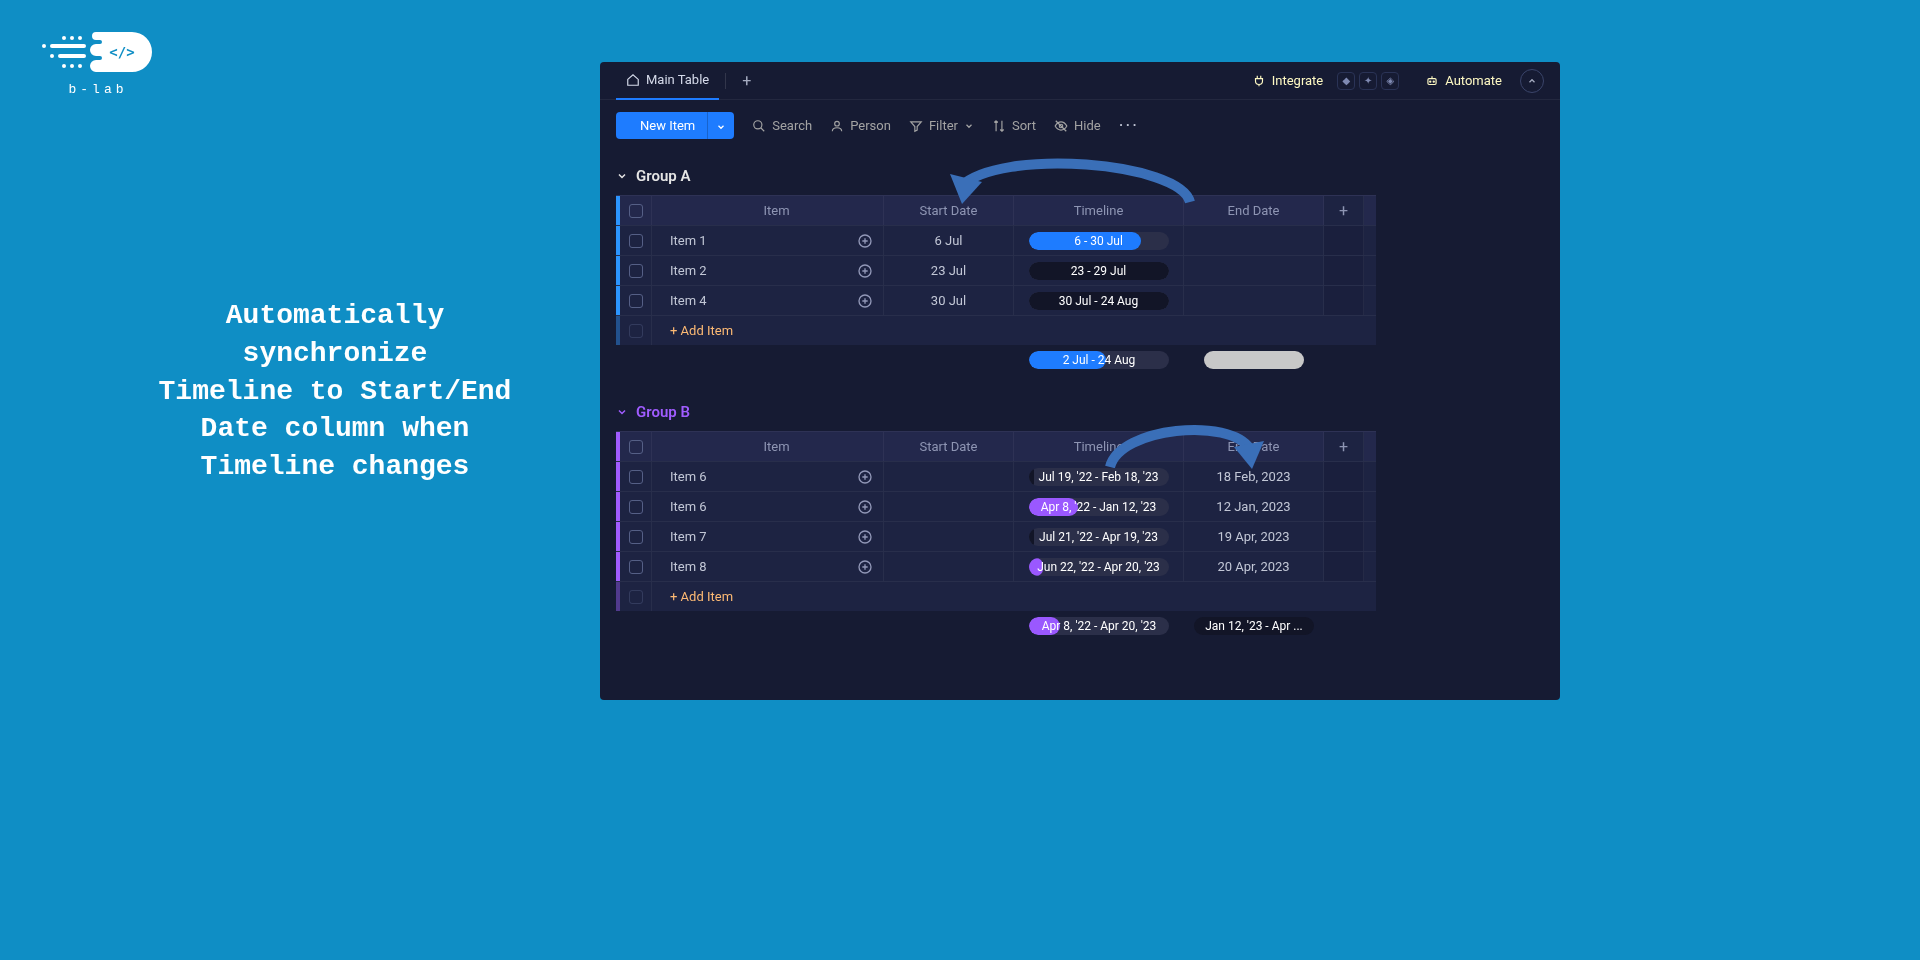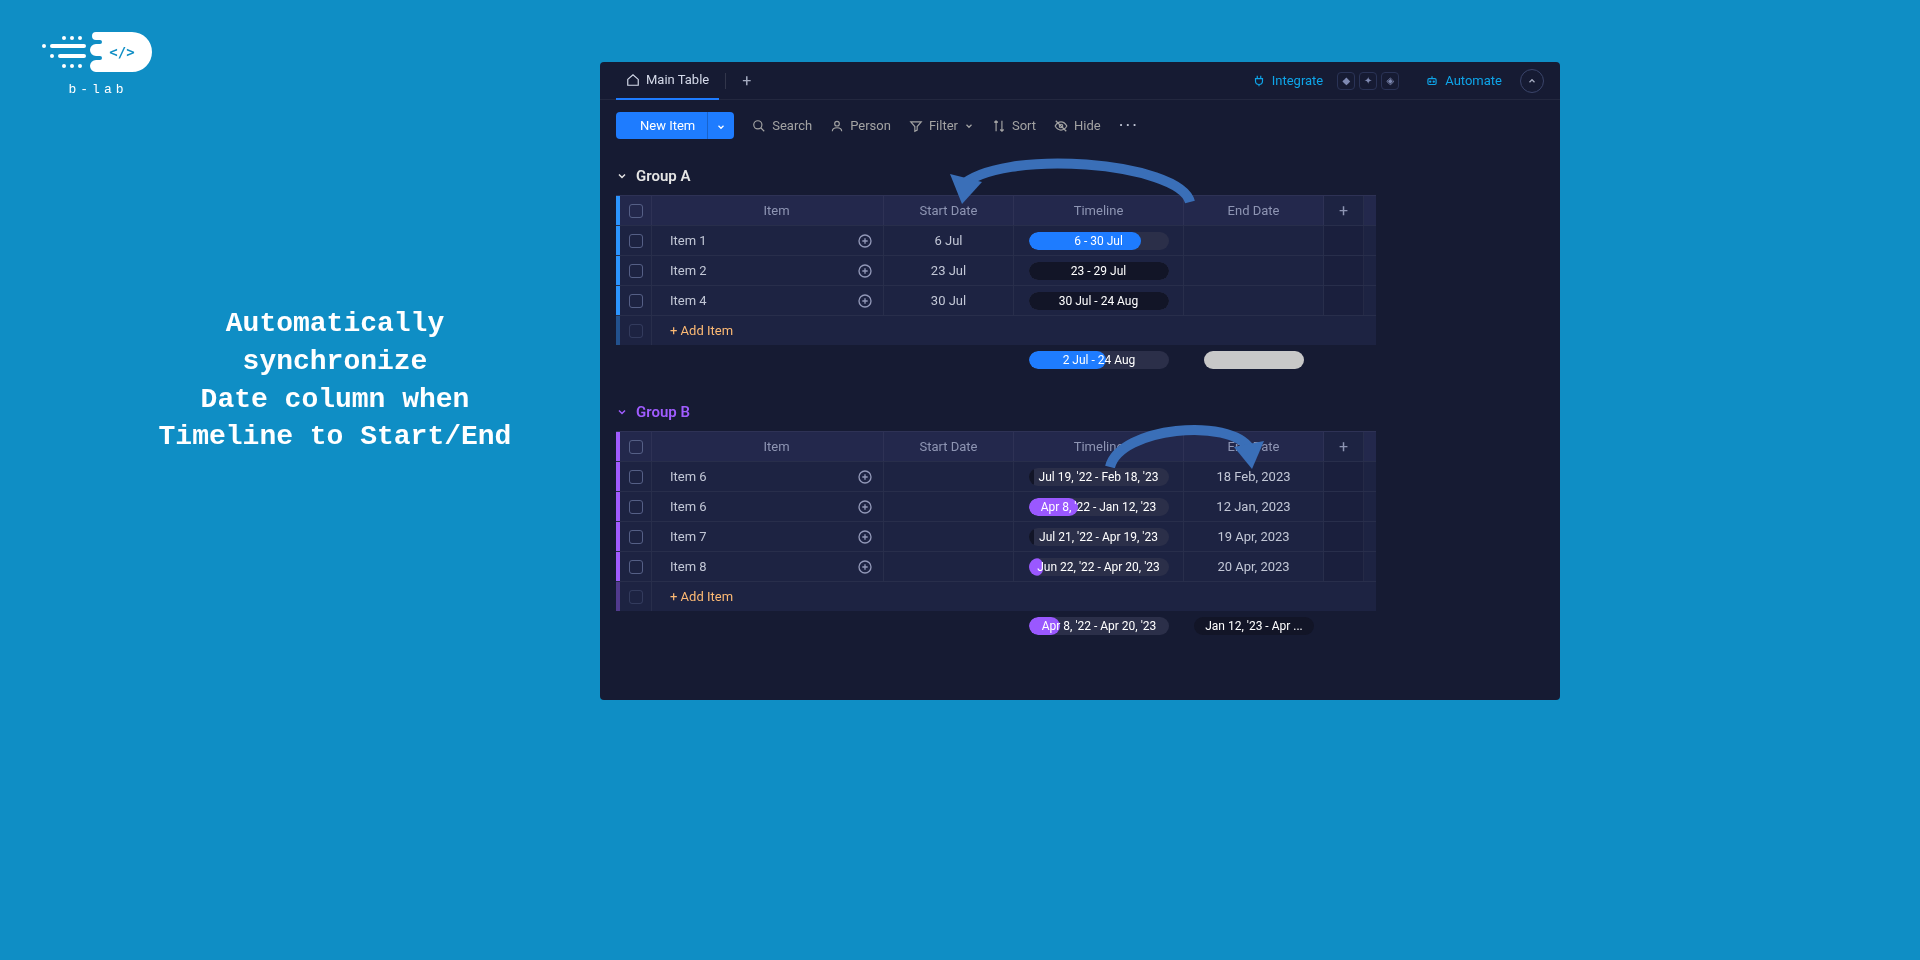--- a/index.html
+++ b/index.html
@@ -14,21 +14,21 @@
 
 
 .logo-area { position: absolute; top: 28px; left: 36px; }
 .logo-svg { display: block; }
 .logo-text { color: #fff; font-family: Liberation Mono, monospace; font-size: 13px; letter-spacing: 4px; margin-top: 6px; text-align: center; }
 
 
 .headline {
   position: absolute;
   left: 125px;
-  top: 305px;
+  top: 297px;
   width: 420px;
   color: #fff;
   font-family: "Consolas", "Courier New", monospace;
   font-weight: 700;
   font-size: 28px;
   line-height: 1.35;
   text-align: center;
 }
 
 
@@ -65,21 +65,21 @@
   color: #d5daea;
   cursor: pointer;
   border-bottom: 2px solid transparent;
 }
 .tab.active { border-bottom-color: #1e7cff; }
 .tab-sep { width: 1px; height: 16px; background: rgba(255,255,255,0.12); margin: 0 6px; }
 .tab-plus { color: #a6acc1; padding: 0 10px; cursor: pointer; font-size: 16px; }
 .top-spacer { flex: 1; }
 .top-action {
   display: inline-flex; align-items: center; gap: 6px;
-  padding: 0 10px; cursor: pointer; color: #0ea5e9;
+  padding: 0 10px; cursor: pointer; color: #fef9c3;
 }
 .icon-badges { display: inline-flex; gap: 4px; padding: 0 4px; }
 .hex {
   width: 18px; height: 18px; display: inline-flex; align-items: center; justify-content: center;
   border: 1px solid #2a3356; border-radius: 4px; font-size: 10px; color: #7f8ab3;
 }
 .round-btn {
   width: 24px; height: 24px; border: 1px solid #3b456b; border-radius: 50%;
   display: inline-flex; align-items: center; justify-content: center; cursor: pointer; color: #a6acc1;
   margin-left: 8px;
@@ -166,22 +166,23 @@
         <circle cx="36" cy="38" r="2"></circle>
         <circle cx="28" cy="38" r="2"></circle>
     </g>
   </svg>
   <div class="logo-text">b-lab</div>
 </div>
 
 <div class="headline">
   <div>Automatically</div>
   <div>synchronize</div>
+  <div>Timeline to Start/End</div>
   <div>Date column when</div>
-  <div>Timeline to Start/End</div>
+  <div>Timeline changes</div>
 </div>
 
 <div class="app">
 
   <svg class="arrow-svg" style="left:320px; top:90px;" width="300" height="60" viewBox="0 0 300 60">
     <path d="M270 50 C260 10, 80 -5, 40 35" stroke="#3a6fb8" stroke-width="10" fill="none"></path>
     <path d="M30 22 L42 52 L62 30 Z" fill="#3a6fb8"></path>
   </svg>
   <svg class="arrow-svg" style="left:480px; top:355px;" width="200" height="60" viewBox="0 0 200 60">
     <path d="M30 50 C40 10, 150 0, 170 32" stroke="#3a6fb8" stroke-width="10" fill="none"></path>

